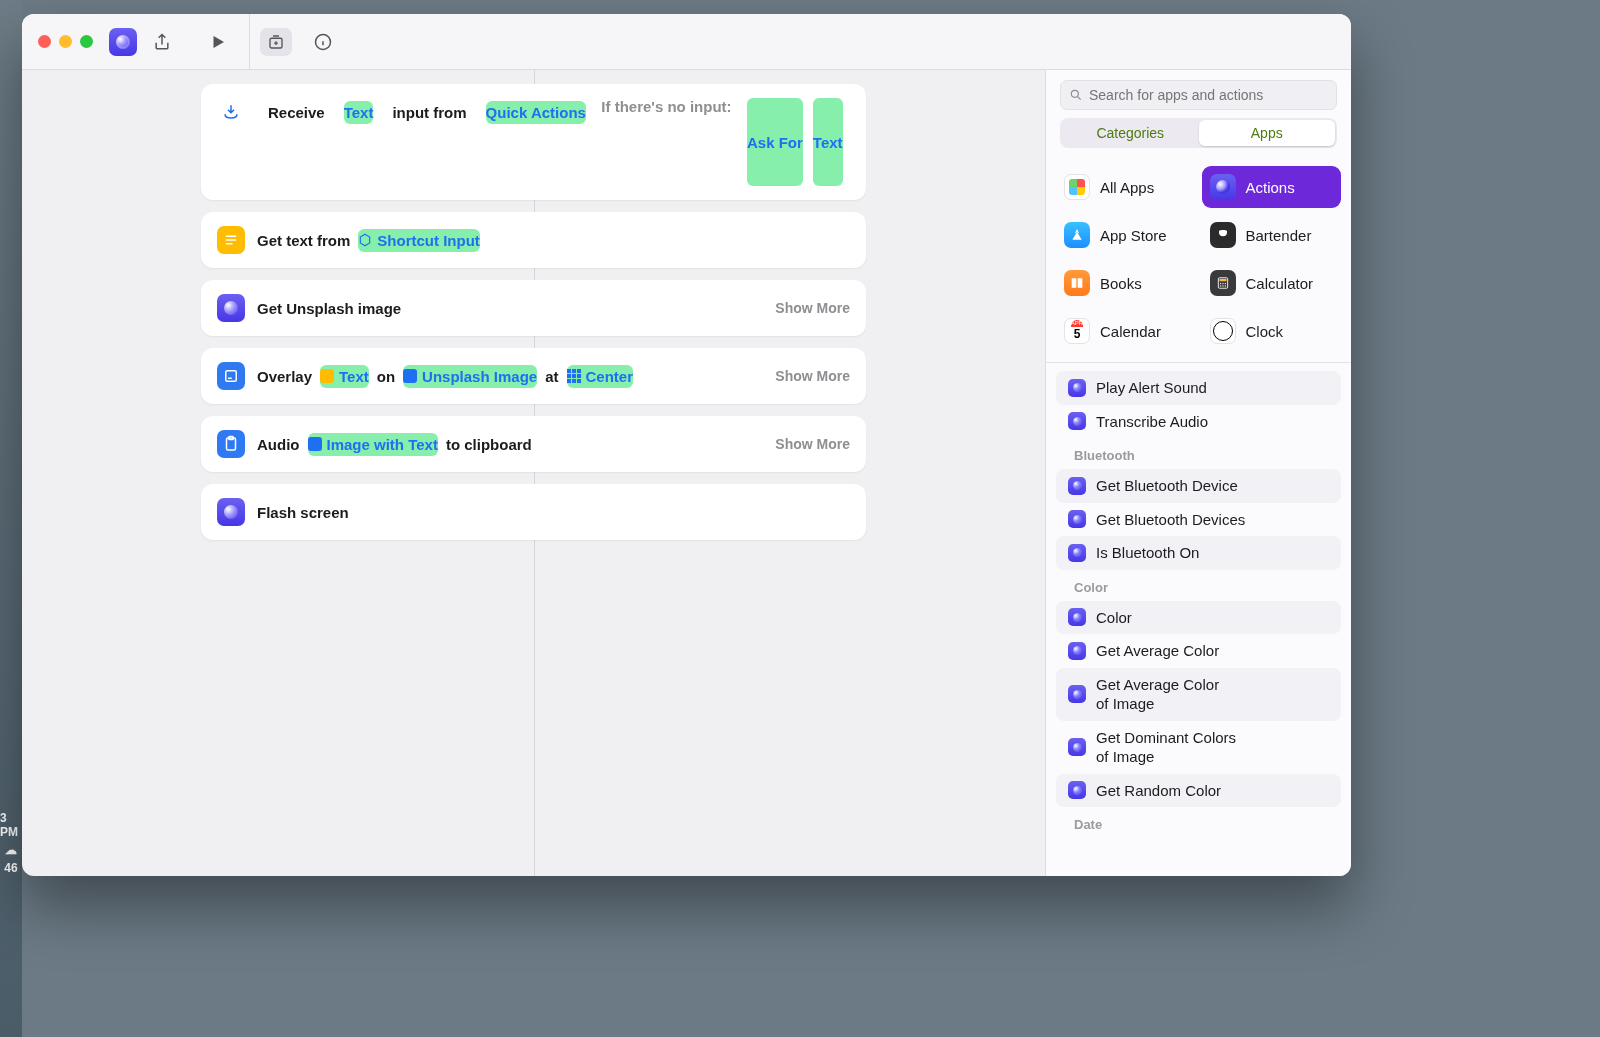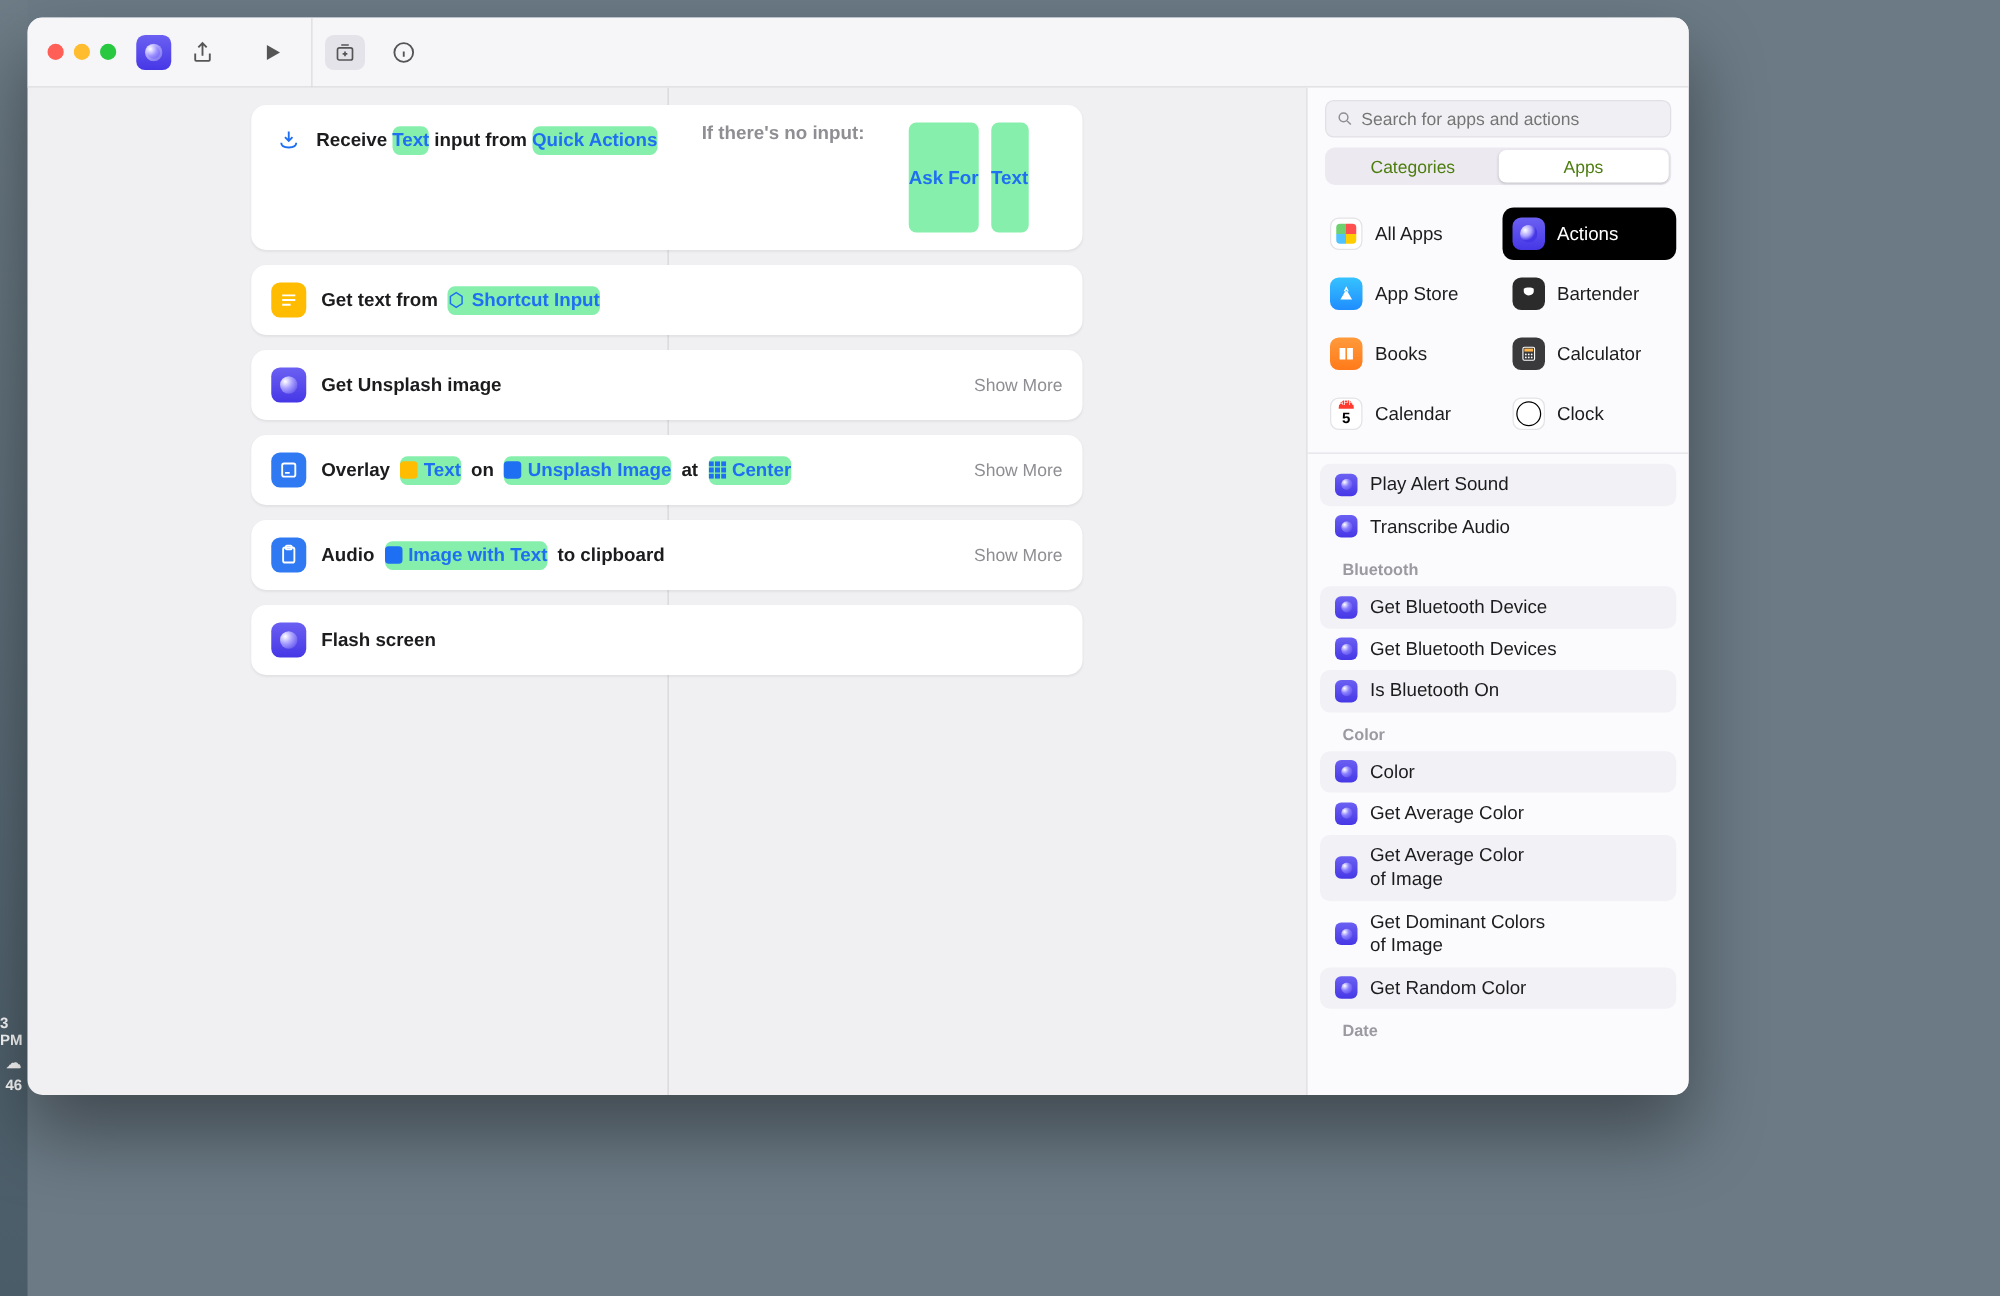--- a/index.html
+++ b/index.html
@@ -65,31 +65,31 @@
   .ic-blue { background:#2f7af3;}
   .ic-actions { background: linear-gradient(#6b60f2,#4637e6);}
   .card-icon svg { width:18px;height:18px;}
   .ic-yellow svg, .ic-blue svg, .ic-actions svg { color:#fff;}
   .tok { display:inline-flex; align-items:center; padding:3px 0; border-radius:6px; background:#86efac; color:#1f6ff2; font-weight:600; font-size:15px; gap:5px;}
   .tok.small-ic::before { content:''; width:14px;height:14px; border-radius:3px; background:#1f6ff2; display:inline-block;}
   .tok.orange-ic::before { content:''; width:14px;height:14px; border-radius:3px; background:#ffbc00; display:inline-block;}
   .plain { font-weight:600; color:#1c1c1e;}
   .subhead { flex-basis:100%; color:#8e8e93; font-weight:600; font-size:15px;}
   .row2 { flex-basis:100%; display:flex; gap:10px;}
-  .show-more { margin-left:auto; color:#8e8e93; font-weight:400; font-size:14px; cursor:pointer;}
+  .show-more { margin-left:auto; color:#8e8e93; font-weight:700; font-size:14px; cursor:pointer;}
   
   .side { width:306px; border-left:1px solid #dcdcde; background:#fbfbfd; display:flex; flex-direction:column; overflow:hidden;}
   .side-search { padding:10px 14px 8px;}
   .search-box { background:#f0eff3; border:1px solid #e1e0e5; border-radius:7px; height:30px; display:flex; align-items:center; padding:0 8px; gap:6px; color:#8e8e93; font-size:14px;}
   .seg { margin:0 14px 10px; background:#eceaf0; border-radius:8px; height:30px; display:flex; padding:2px; font-size:14px; position:relative;}
   .seg-item { flex:1; display:flex; align-items:center; justify-content:center; border-radius:6px; color:#4d7c0f; cursor:pointer; font-weight:500;}
   .seg-item.active { background:#fff; box-shadow:0 1px 2px rgba(0,0,0,0.15);}
   .apps-grid { padding:8px 10px 6px; display:grid; grid-template-columns:1fr 1fr; gap:6px 6px; overflow:hidden;}
   .app-row { display:flex; align-items:center; gap:10px; padding:8px 8px; border-radius:9px; cursor:pointer; font-size:15px; font-weight:500; color:#1c1c1e;}
-  .app-row.selected { background:#000000; color:#fff;}
+  .app-row.selected { background:#6d28d9; color:#fff;}
   .app-row .ai { width:26px;height:26px;border-radius:7px; display:flex; align-items:center; justify-content:center; font-size:15px; flex-shrink:0;}
   .ai.all { background:#fff; border:0.5px solid #e3e3e7;}
   .ai.all::before{content:''; width:16px;height:16px; background:
       conic-gradient(#ff4f4f 0 25%,#ffcc00 0 50%,#4fc2ff 0 75%,#6ed06e 0 100%);
       border-radius:3px;}
   .ai.actions { background:linear-gradient(#6b60f2,#4637e6);}
   .ai.actions::before{content:'';width:14px;height:14px;border-radius:50%;background:radial-gradient(circle at 30% 30%,#fff 0%,#a9a0ff 35%,transparent 60%),#4637e6;}
   .ai.appstore{background:linear-gradient(#36c2ff,#1f8dff);} 
   .ai.bartender{background:#2b2b2b;}
   .ai.books{background:linear-gradient(#ff9a3b,#ff7a1a);} 
@@ -156,21 +156,21 @@
           </svg>
       </div>
     </div>
   </div>
 
   <div class="content">
 
     <div class="editor">
 
       <div class="card" style="flex-direction:column; align-items:flex-start;">
-        <div style="display:flex;align-items:center;gap:4px;flex-wrap:wrap;">
+        <div style="display:flex;align-items:center;gap:19px;flex-wrap:wrap;">
           <div class="card-icon ic-blue-outline">
             <svg viewBox="0 0 24 24" fill="none" stroke="currentColor" stroke-width="2">
                 <path d="M12 3v10M8 9l4 4 4-4"></path>
                 <path d="M4 15c0 3 3 5 8 5s8-2 8-5"></path>
               </svg>
           </div>
           <span class="plain">Receive</span>
           <span class="tok">Text</span>
           <span class="plain">input from</span>
           <span class="tok">Quick Actions</span>

